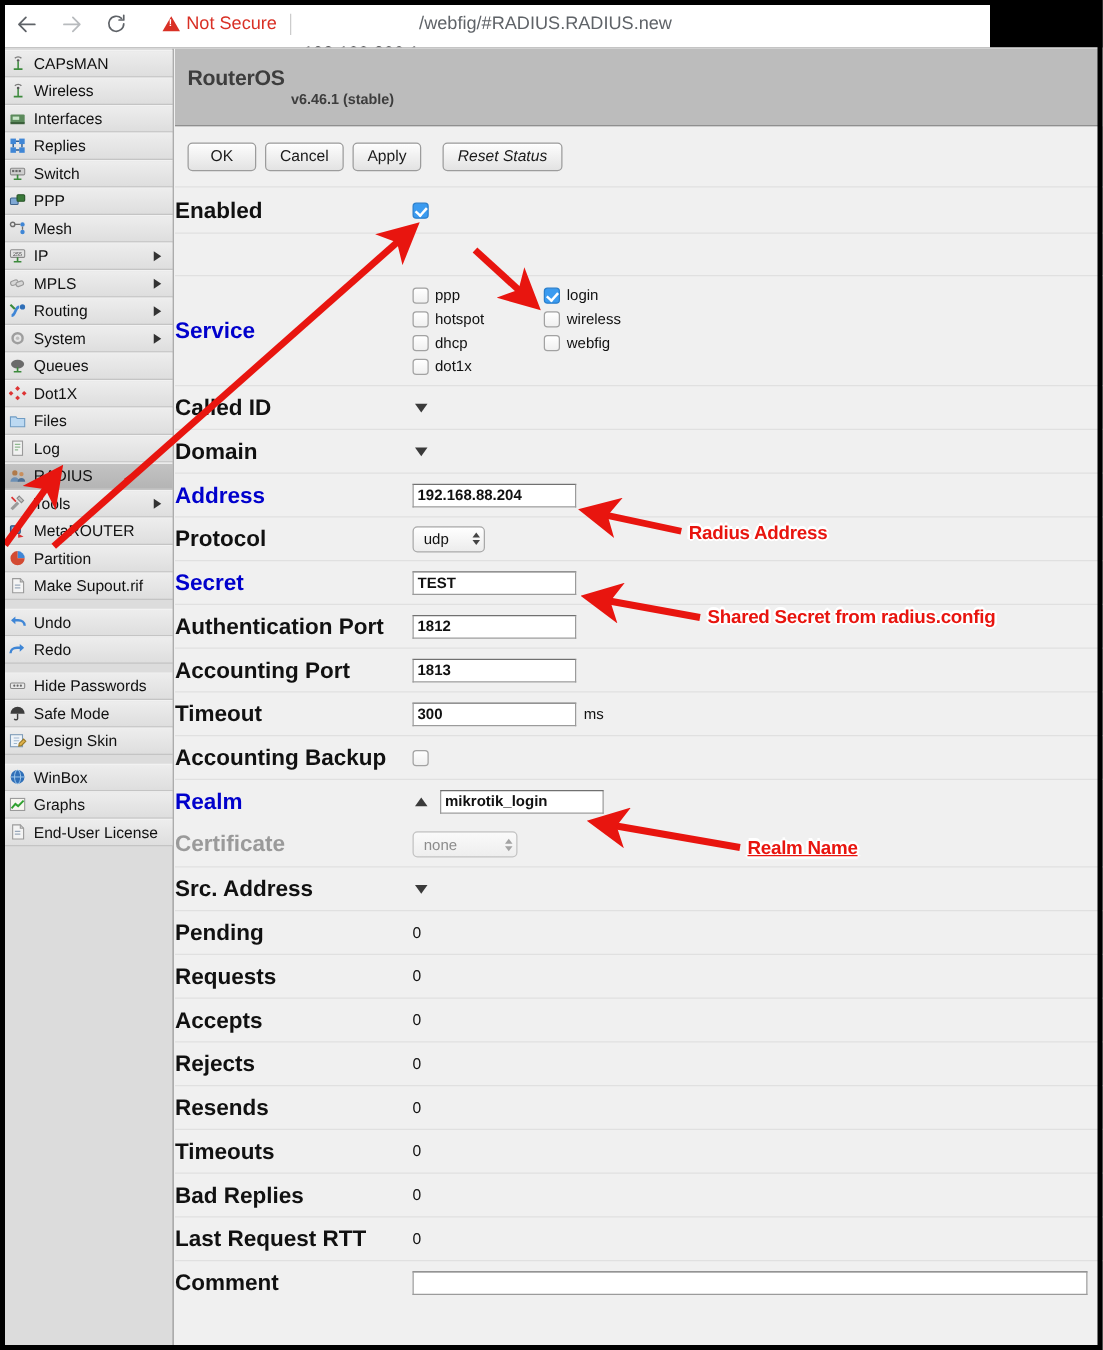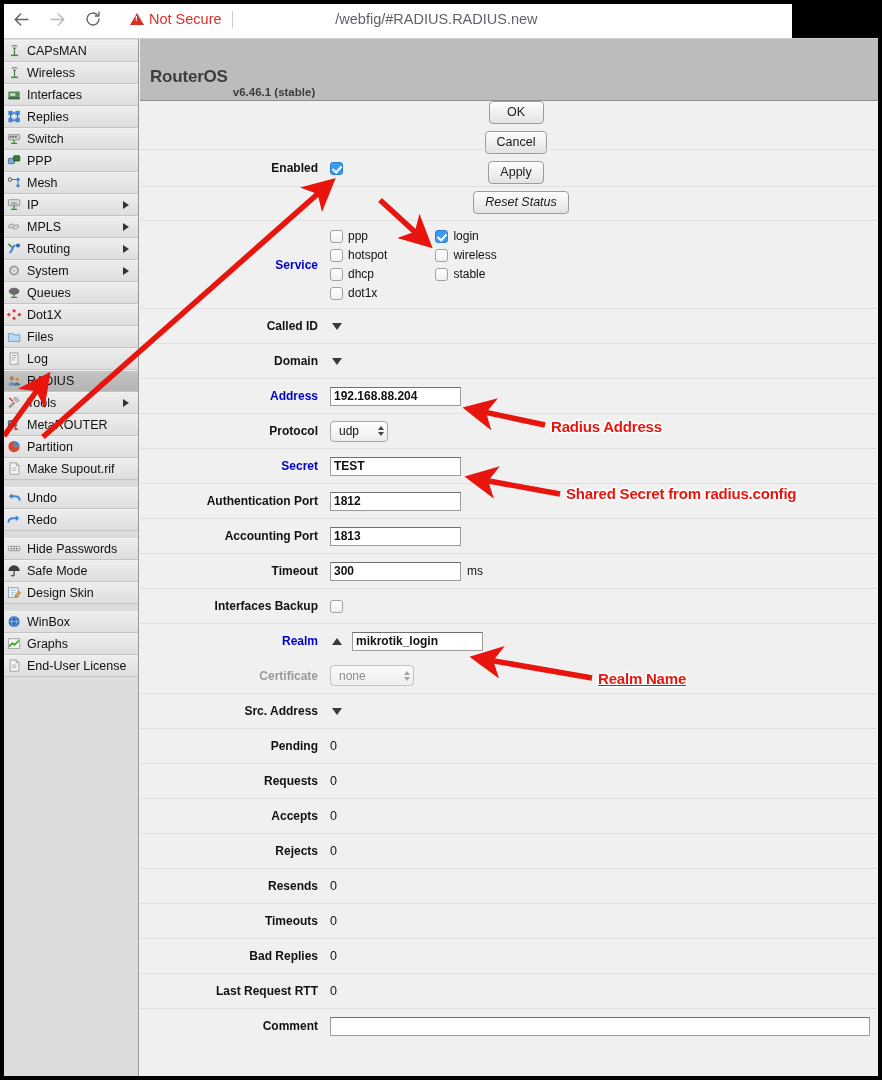--- a/index.html
+++ b/index.html
@@ -59,43 +59,43 @@
   .ico{
     width:15px;height:14px;flex:0 0 15px;display:inline-block;
     position:relative; border-radius:1px;
   }
   .ico svg{ display:block; }
 
   
   #content{ position:absolute; left:140px; top:0; right:0; bottom:0; }
   #titlebar{
     height:62px; background:#bcbcbc; border-bottom:1px solid #8f8f8f;
-    display:flex; align-items:center; padding:14px 0 0 10px;
+    display:flex; align-items:flex-start; padding:14px 0 0 10px;
   }
   #ros-name{ font-size:17px; font-weight:bold; color:#3d3d3d; letter-spacing:-0.2px; }
-  #ros-ver{ font-size:11.5px; font-weight:bold; color:#3d3d3d; margin-left:5px; align-self:flex-end; padding-bottom:2px;}
-
-  #btnrow{ height:48px; display:flex; align-items:center; padding-left:10px; gap:7px;flex-direction:column; }
+  #ros-ver{ font-size:11.5px; font-weight:bold; color:#3d3d3d; margin-left:5px; align-self:flex-end; padding-bottom:14px;}
+
+  #btnrow{ height:48px; display:flex; align-items:center; padding-left:10px; gap:7px; }
   .btn{
     height:23px; min-width:55px; padding:0 11px;
     border:1px solid #9c9c9c; border-radius:4px;
     background:linear-gradient(#fdfdfd,#e3e3e3);
     font-size:12.5px; color:#1a1a1a; line-height:21px; text-align:center;
     box-shadow:0 1px 0 rgba(255,255,255,.7) inset;
   }
   .btn.wide{ min-width:82px; margin-left:10px;font-style:italic;}
 
   .row{
     display:flex; align-items:center; min-height:35px;
     border-top:1px solid #e0e0e0;
     position:relative;
   }
   .row .lbl{
-    width:190px; flex:0 0 190px; text-align:right; padding-right:12px;
-    font-size:12px; font-weight:bold; color:#111;
+    width:190px; flex:0 0 190px; padding-right:12px;
+    font-size:18px; font-weight:bold; color:#111;
   }
   .row .lbl.link{ color:#0000cc; }
   .row .lbl.dim{ color:#9a9a9a; }
   .row .fld{ flex:1; display:flex; align-items:center; gap:6px; }
   .unit{ font-size:12px; color:#111; }
   .val{ font-size:12.5px; color:#111; }
 
   .tri-down{ width:0;height:0;border-left:5px solid transparent;border-right:5px solid transparent;border-top:7px solid #3a3a3a; margin-left:2px;}
   .tri-up{ width:0;height:0;border-left:5px solid transparent;border-right:5px solid transparent;border-bottom:7px solid #3a3a3a; margin-left:2px;}
 
@@ -527,21 +527,21 @@
             <div class="svc-item">
                 <span class="cbx on"></span>
                 <span>login</span>
               </div>
             <div class="svc-item">
                 <span class="cbx"></span>
                 <span>wireless</span>
               </div>
             <div class="svc-item">
                 <span class="cbx"></span>
-                <span>stable</span>
+                <span>webfig</span>
               </div>
           </div>
         </div>
       </div>
     </div>
 
     <div class="row">
       <div class="lbl">Called ID</div>
       <div class="fld">
           <span class="tri-down"></span>
@@ -598,21 +598,21 @@
 
     <div class="row">
       <div class="lbl">Timeout</div>
       <div class="fld">
         <input class="txt w135" type="text" value="300" style="">
         <span class="unit">ms</span>
       </div>
     </div>
 
     <div class="row">
-      <div class="lbl">Interfaces Backup</div>
+      <div class="lbl">Accounting Backup</div>
       <div class="fld">
           <span class="cbx"></span>
         </div>
     </div>
 
     <div class="row">
       <div class="lbl link">Realm</div>
       <div class="fld">
         <span class="tri-up" style="margin-right:4px"></span>
         <input class="txt w135" type="text" value="mikrotik_login" style="">

